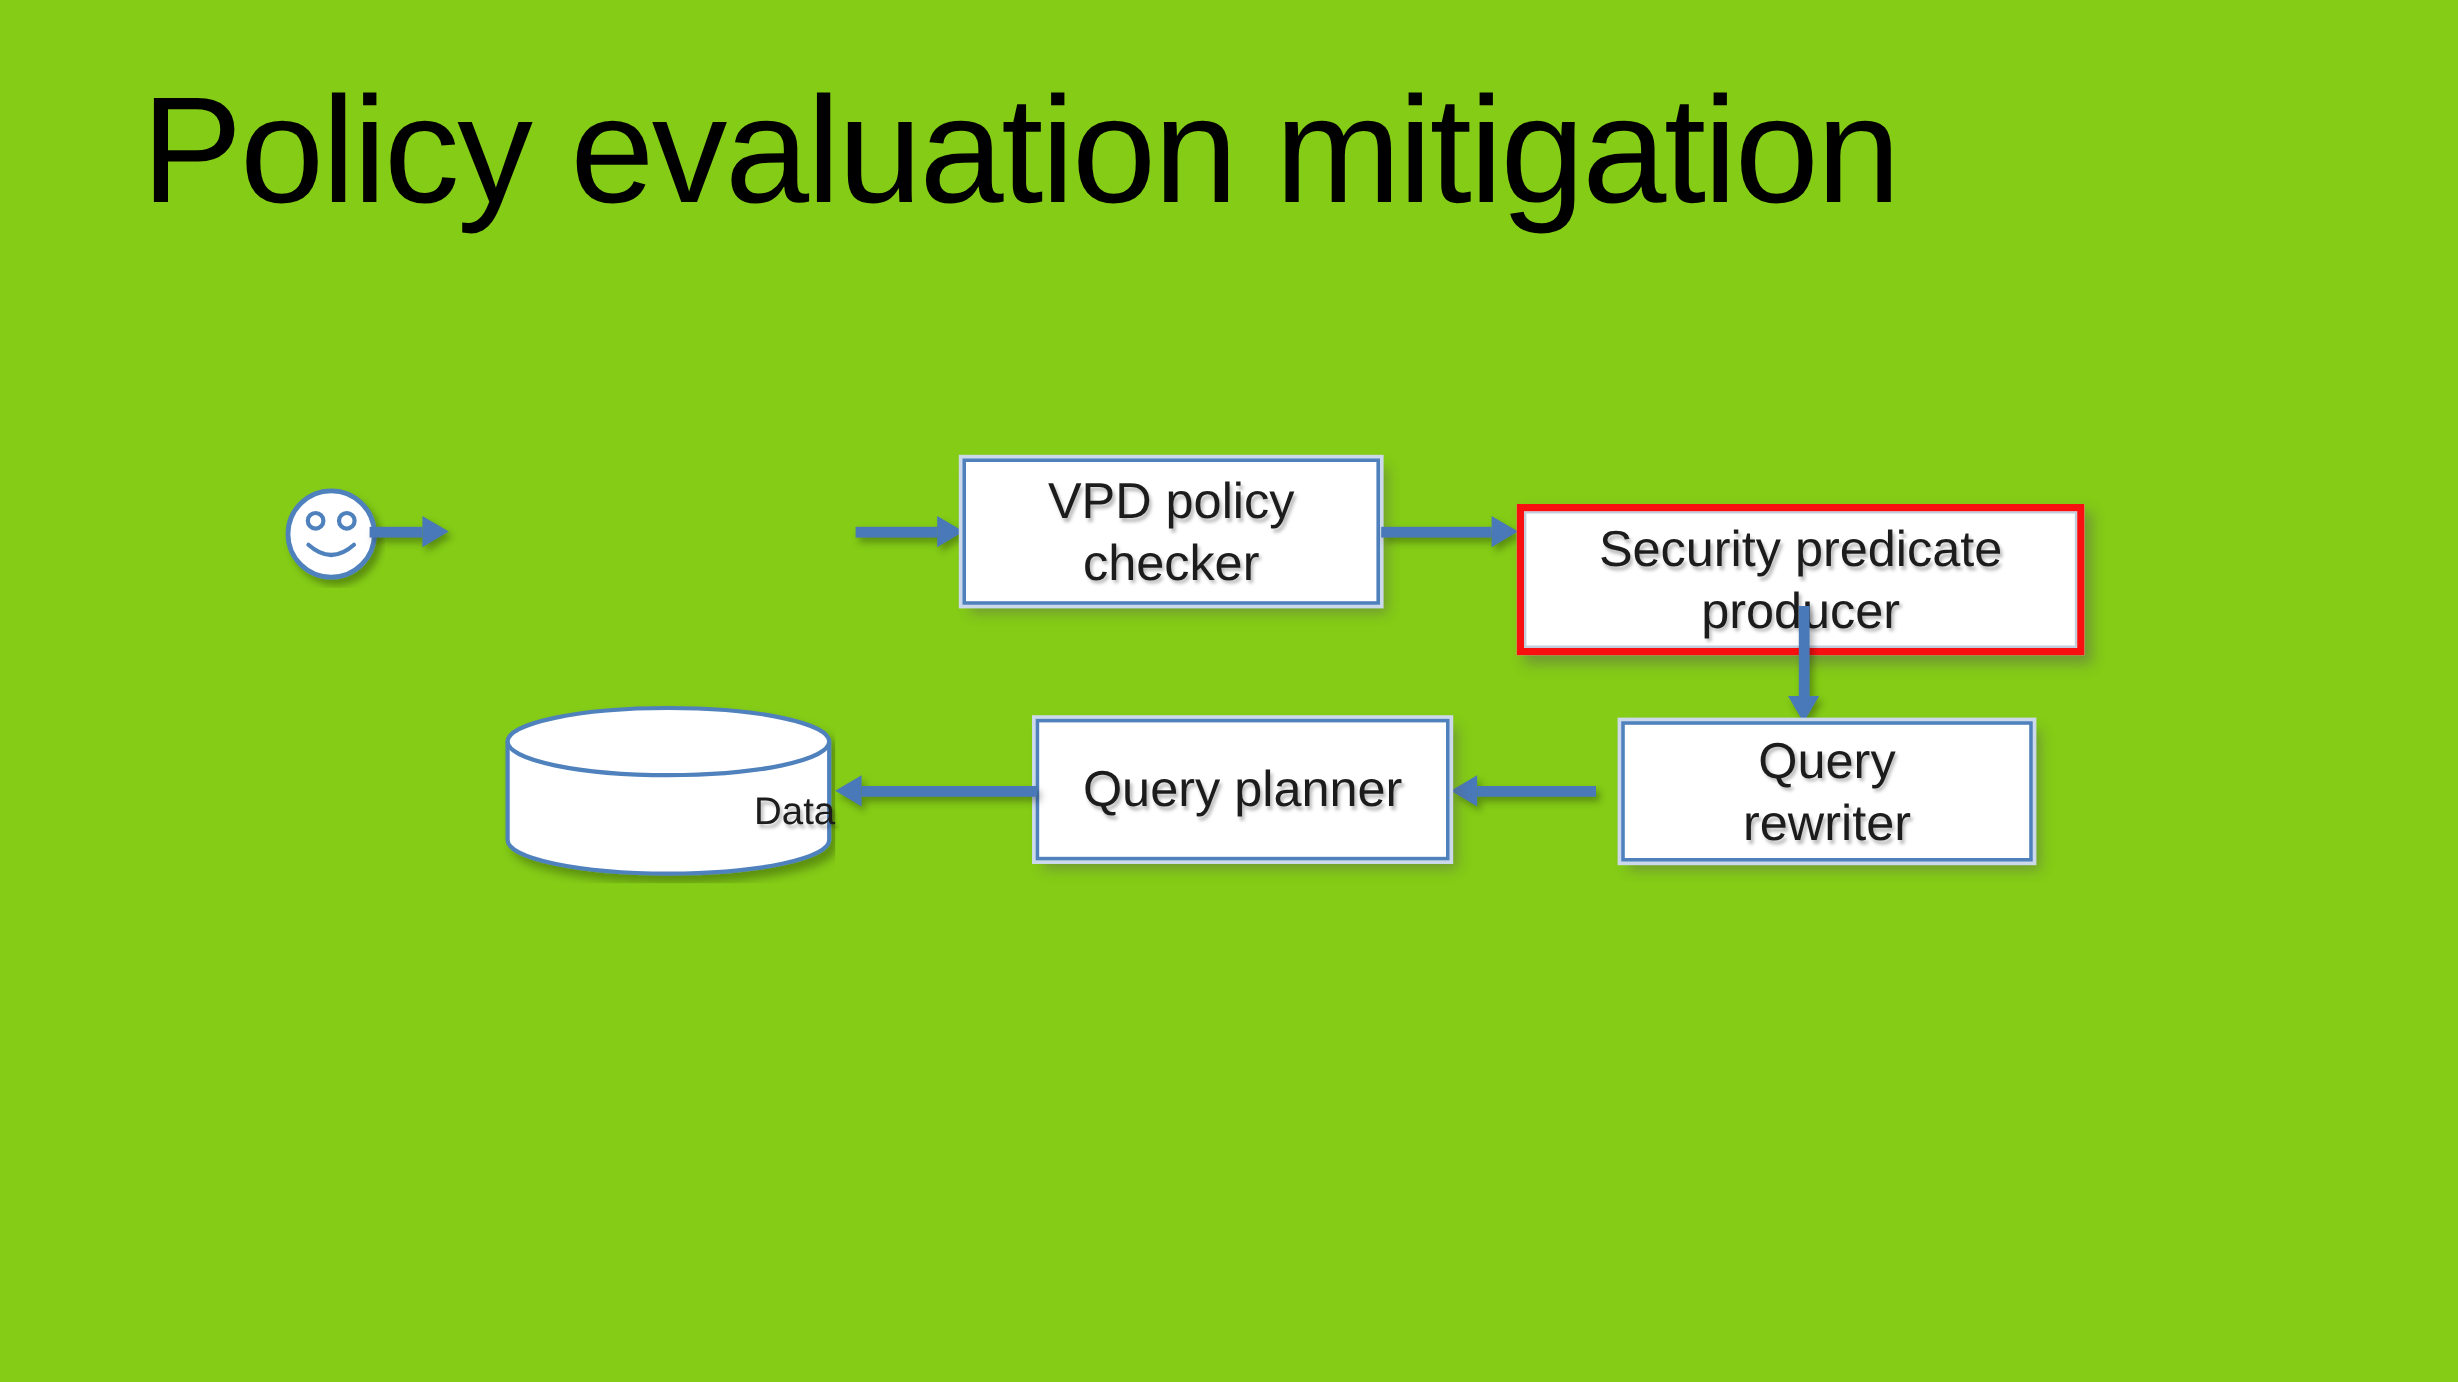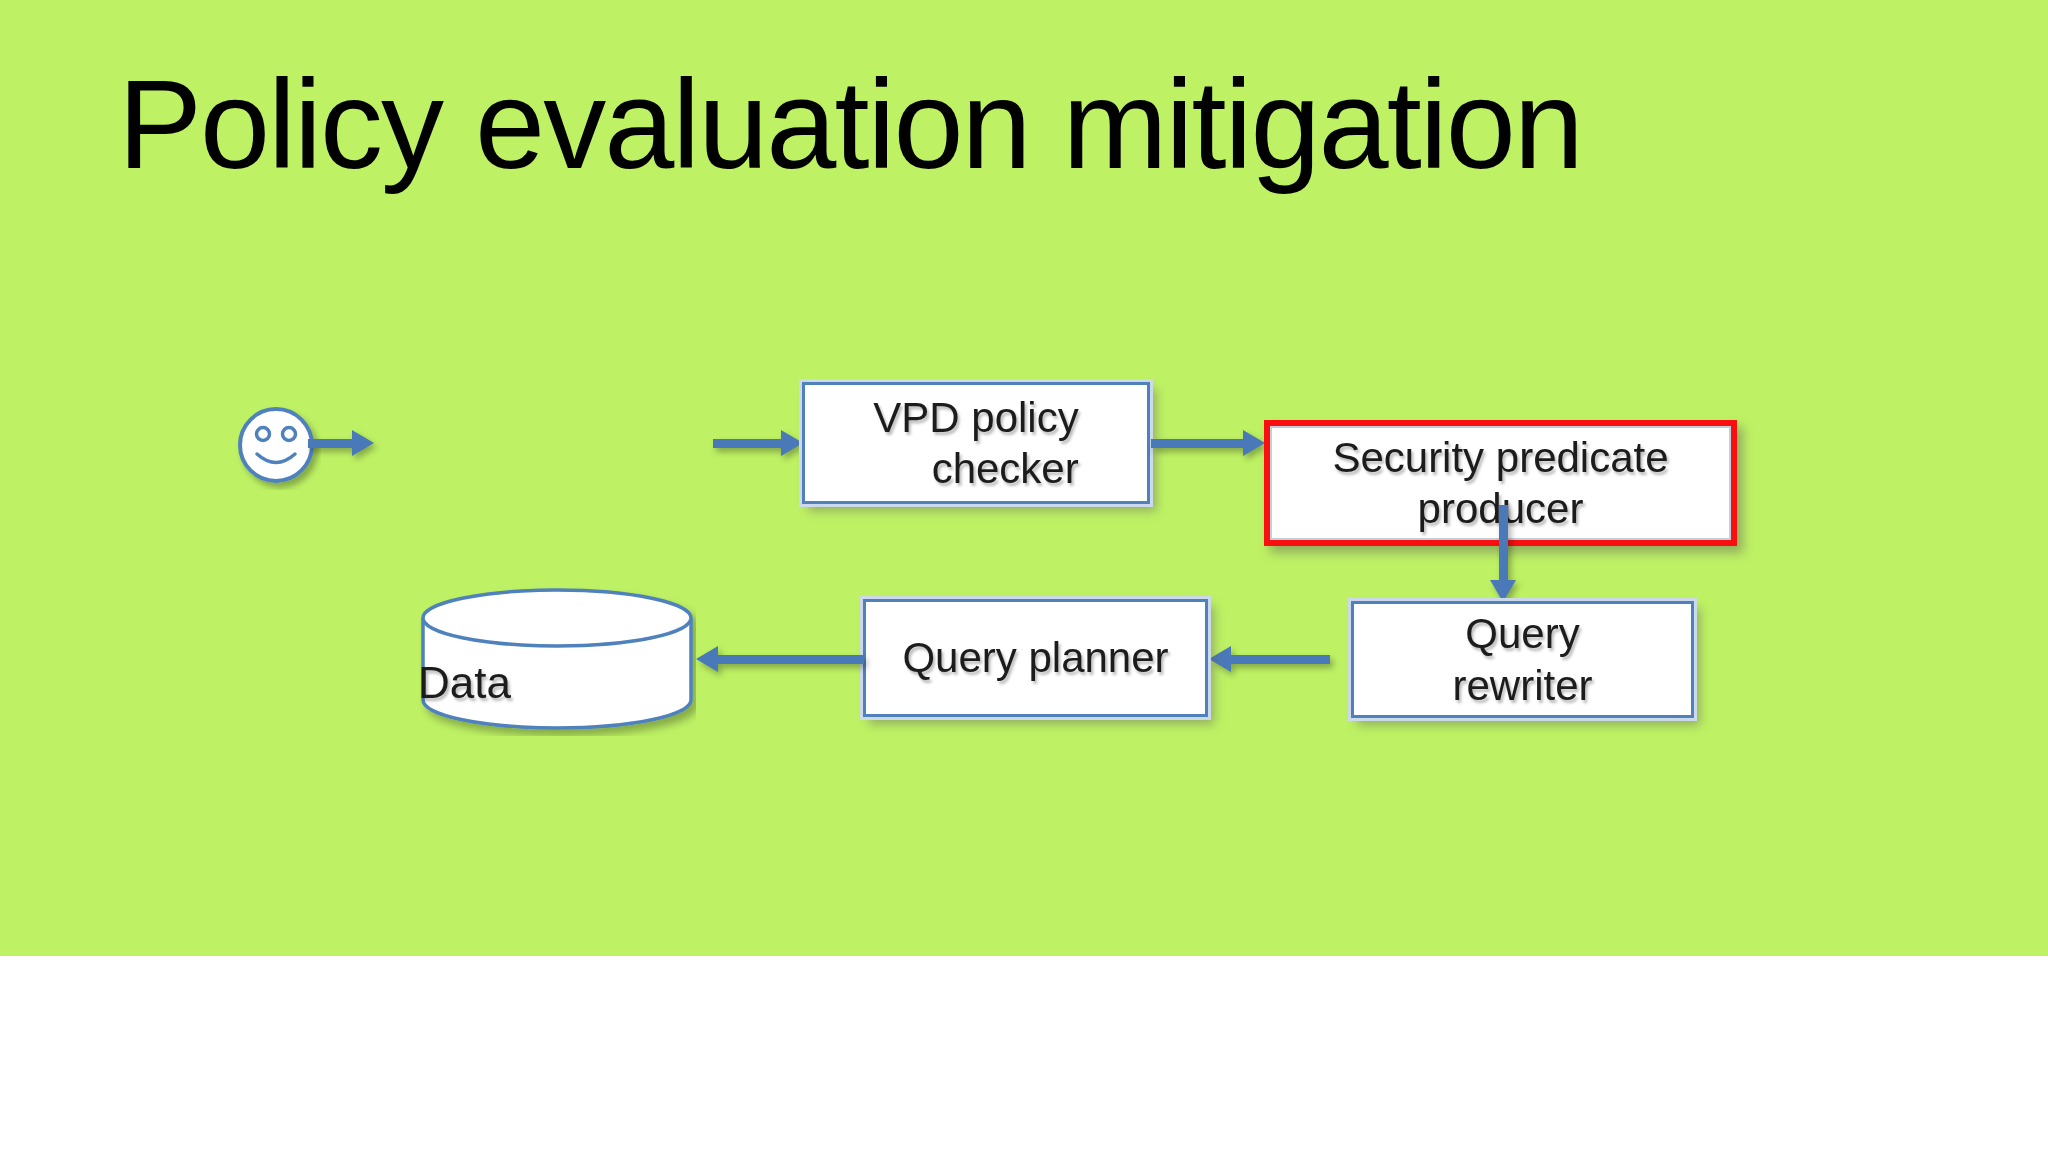--- a/index.html
+++ b/index.html
@@ -1,18 +1,18 @@
 <!DOCTYPE html>
 <html><head>
 <meta charset="utf-8">
 <style>
   html,body { margin:0; padding:0; background:#fff; }
   .slide {
-    position:relative; width:2048px; height:956px;
-    background:#bef264; overflow:hidden;
+    position:relative; width:2048px; height:1152px;
+    background:#84cc16; overflow:hidden;
     font-family:"Liberation Sans", sans-serif;
   }
   .title {
     position:absolute; left:118px; top:52px;
     font-size:126px; letter-spacing:-2px; color:#000;
     white-space:nowrap; font-weight:400;
   }
   
   .node {
     position:absolute; background:#fff;
@@ -48,22 +48,22 @@
   .arrow.v { flex-direction:column; }
   .arrow.v .bar { width:9px; flex:1; }
   .arrow.v .head-down {
     width:0; height:0;
     border-left:13px solid transparent; border-right:13px solid transparent;
     border-top:22px solid #4a79ba;
   }
   
   .shape { position:absolute; }
   .cyl-label {
-    position:absolute; left:0; right:0; top:72px; text-align:left;
-    font-size:44px; color:#1c1c1c; text-shadow:2px 3px 3px rgba(0,0,0,0.28);
+    position:absolute; left:0; right:0; top:72px; text-align:right;
+    font-size:32px; color:#1c1c1c; text-shadow:2px 3px 3px rgba(0,0,0,0.28);
   }
 </style>
 </head>
 <body>
 
 <div class="slide">
 
   <div class="title">Policy evaluation mitigation</div>
 
   <div class="shape" style="left:233px; top:402px; width:88px; height:88px;">
@@ -86,21 +86,21 @@
     <div class="bar"></div>
       <div class="head-right"></div>
   </div>
 
 
   <div class="arrow h" style="left:713px; top:430px; width:90px; height:26px;">
     <div class="bar"></div>
       <div class="head-right"></div>
   </div>
 
-  <div class="node" style="left:802px; top:382px; width:348px; height:122px;text-align:right;">
+  <div class="node" style="left:802px; top:382px; width:348px; height:122px;">
     <span class="label">VPD policy
 checker</span>
   </div>
 
   <div class="arrow h" style="left:1151px; top:430px; width:114px; height:26px;">
     <div class="bar"></div>
       <div class="head-right"></div>
   </div>
 
   <div class="node highlight" style="left:1264px; top:379px; width:473px; height:126px;margin-top:41px;">

